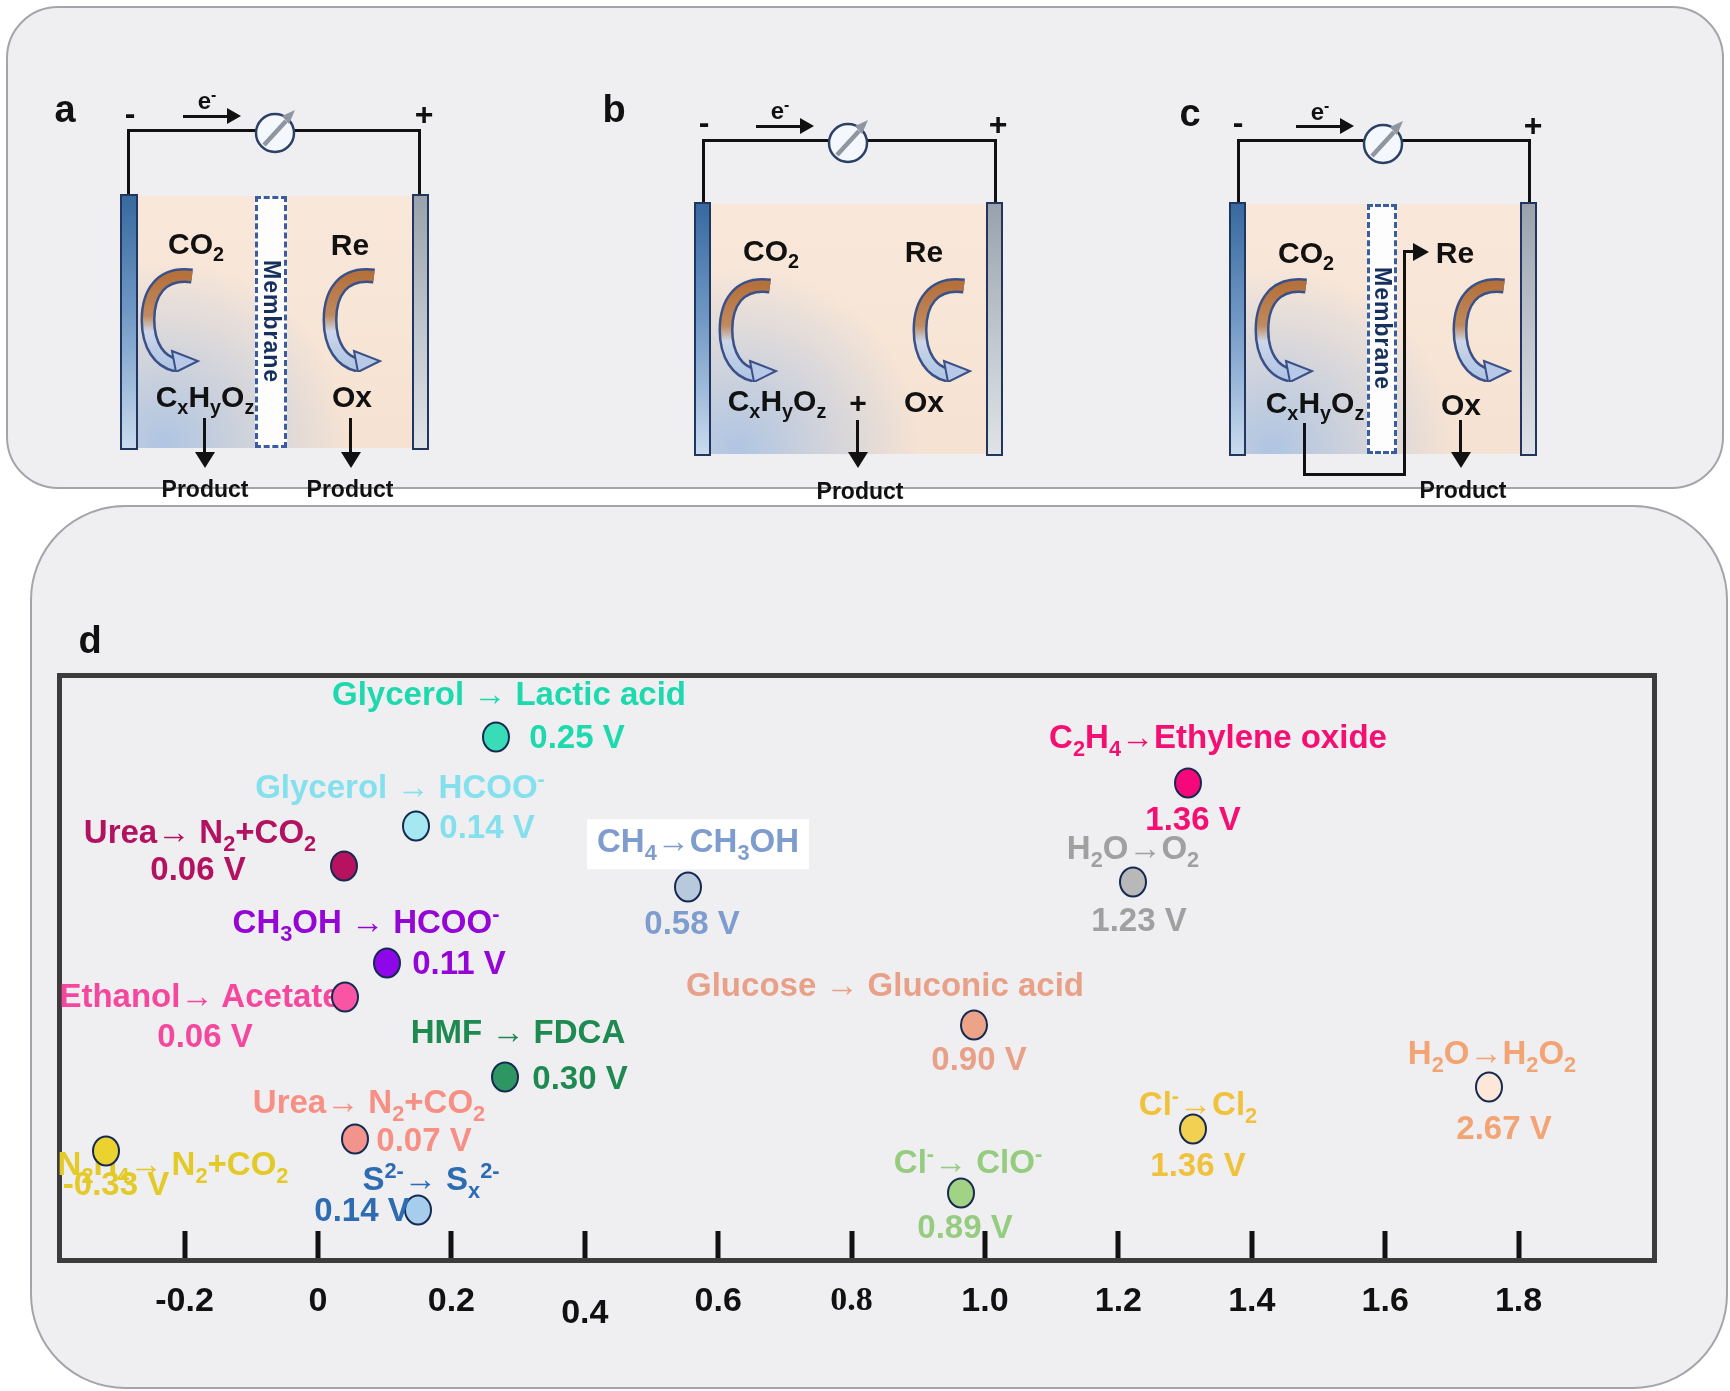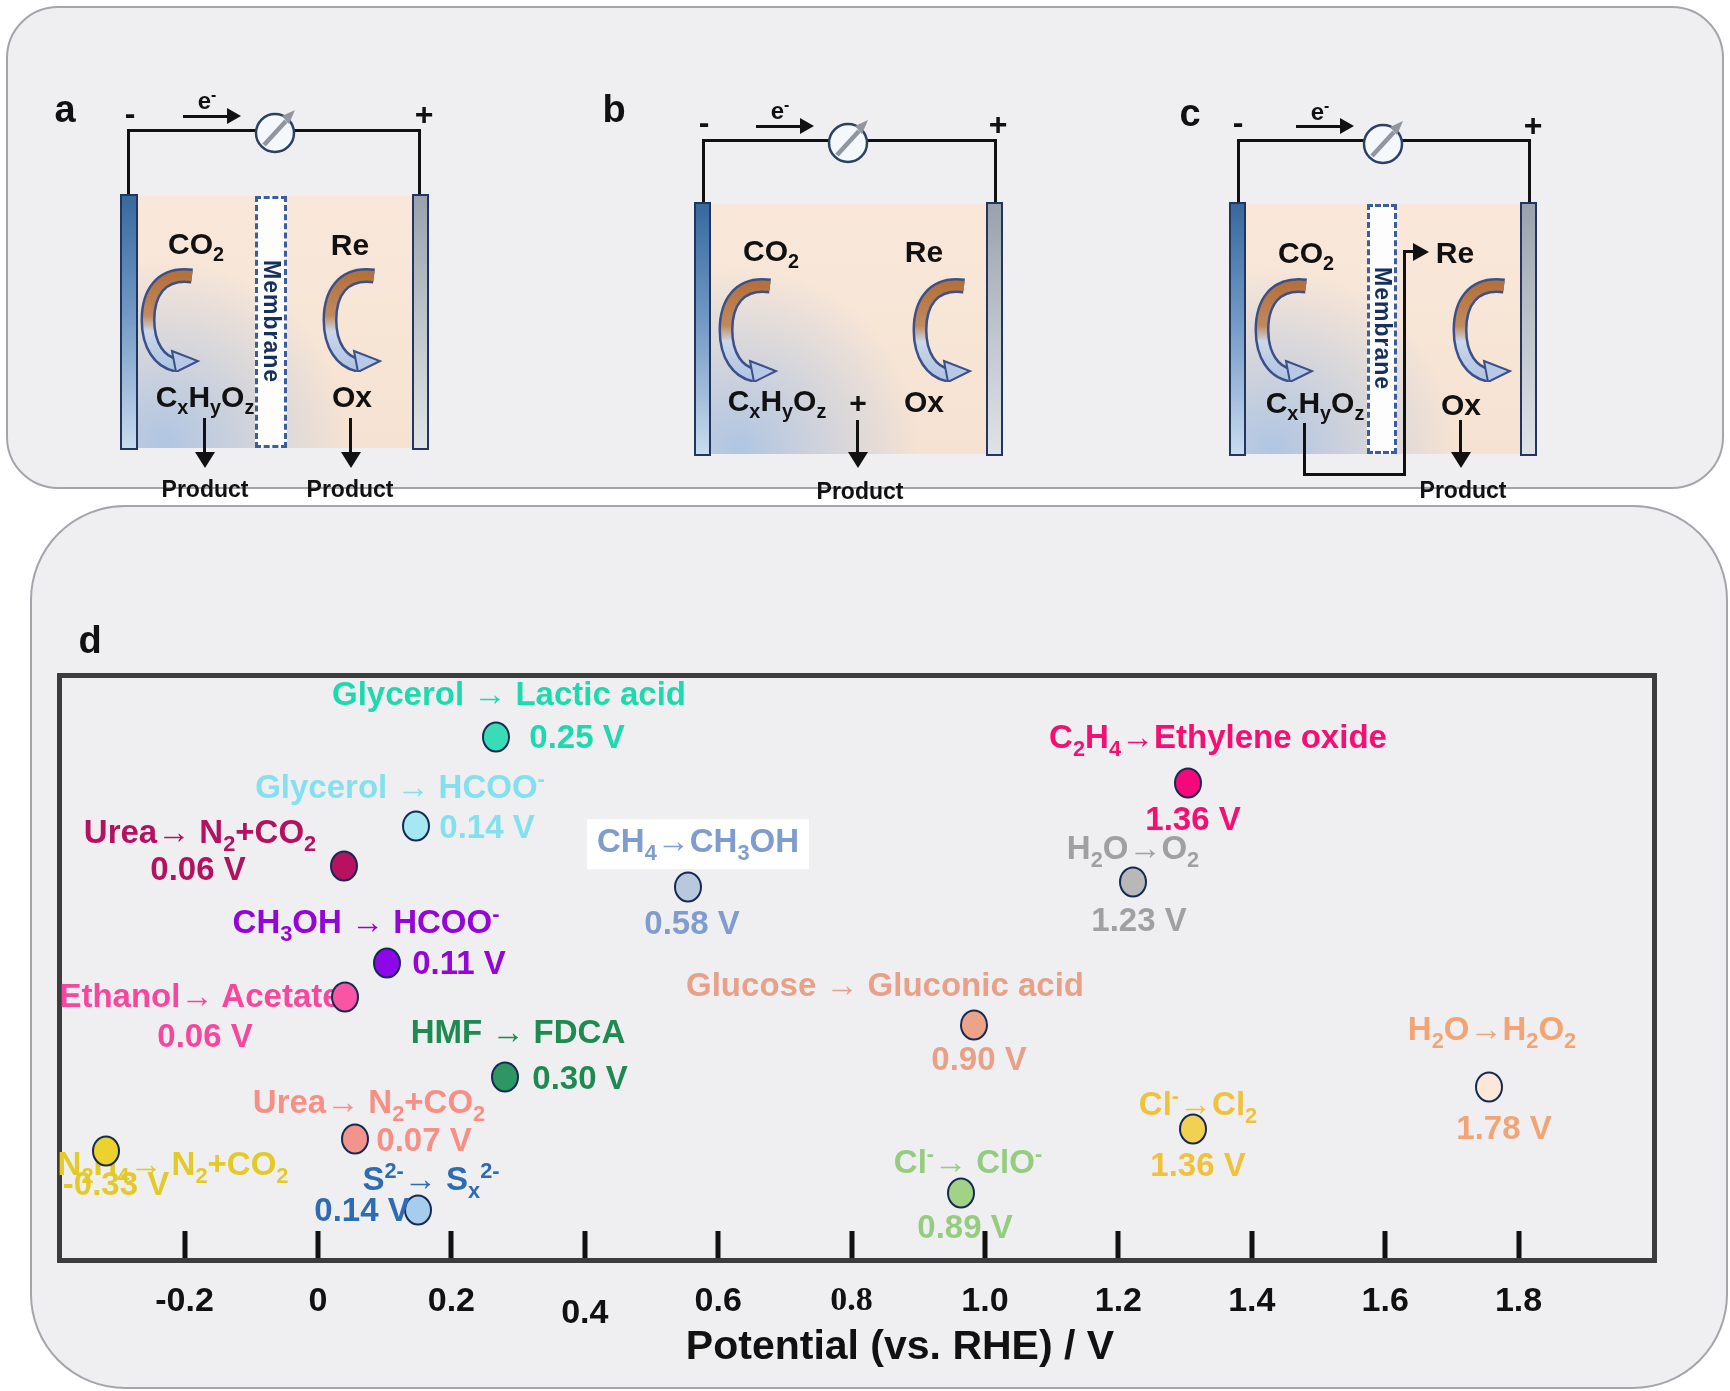--- a/index.html
+++ b/index.html
@@ -209,23 +209,23 @@
       <div class="pt-val" style="left: 1139px; top: 920px; color: rgb(160, 160, 160);">1.23 V</div>
       <div class="pt-label" style="left: 885px; top: 985px; color: rgb(232, 161, 136);">Glucose → Gluconic acid</div>
       <div class="pt-dot" style="left: 974px; top: 1025px; background: rgb(237, 163, 135);"></div>
       <div class="pt-val" style="left: 979px; top: 1059px; color: rgb(232, 161, 136);">0.90 V</div>
       <div class="pt-label" style="left: 968px; top: 1161px; color: rgb(150, 204, 128);">Cl<sup>-</sup>→ ClO<sup>-</sup></div>
       <div class="pt-dot" style="left: 961px; top: 1193px; background: rgb(162, 210, 132);"></div>
       <div class="pt-val" style="left: 965px; top: 1227px; color: rgb(150, 204, 128);">0.89 V</div>
       <div class="pt-label" style="left: 1198px; top: 1106px; color: rgb(240, 194, 60);">Cl<sup>-</sup>→Cl<sub>2</sub></div>
       <div class="pt-dot" style="left: 1193px; top: 1129px; background: rgb(242, 208, 82);"></div>
       <div class="pt-val" style="left: 1198px; top: 1165px; color: rgb(240, 194, 60);">1.36 V</div>
-      <div class="pt-label" style="left: 1492px; top: 1032px; color: rgb(242, 164, 116);">H<sub>2</sub>O→H<sub>2</sub>O<sub>2</sub></div>
+      <div class="pt-label" style="left: 1492px; top: 1056px; color: rgb(242, 164, 116);">H<sub>2</sub>O→H<sub>2</sub>O<sub>2</sub></div>
       <div class="pt-dot" style="left: 1489px; top: 1087px; background: rgb(252, 231, 216);"></div>
-      <div class="pt-val" style="left: 1504px; top: 1128px; color: rgb(242, 164, 116);">1.78 V</div>
+      <div class="pt-val" style="left: 1504px; top: 1128px; color: rgb(242, 164, 116);">2.67 V</div>
     </div>
   <div id="axis-layer">
       <div class="tick" style="left: 184.6px; top: 1231px;"></div>
       <div class="tick-lbl" style="left: 184.6px; top: 1280px;">-0.2</div>
       <div class="tick" style="left: 318px; top: 1231px;"></div>
       <div class="tick-lbl" style="left: 318px; top: 1280px;">0</div>
       <div class="tick" style="left: 451.4px; top: 1231px;"></div>
       <div class="tick-lbl" style="left: 451.4px; top: 1280px;">0.2</div>
       <div class="tick" style="left: 584.8px; top: 1231px;"></div>
       <div class="tick-lbl" style="left: 584.8px; top: 1280px; margin-top: 12px;">0.4</div>
@@ -237,15 +237,14 @@
       <div class="tick-lbl" style="left: 985px; top: 1280px;">1.0</div>
       <div class="tick" style="left: 1118.4px; top: 1231px;"></div>
       <div class="tick-lbl" style="left: 1118.4px; top: 1280px;">1.2</div>
       <div class="tick" style="left: 1251.8px; top: 1231px;"></div>
       <div class="tick-lbl" style="left: 1251.8px; top: 1280px;">1.4</div>
       <div class="tick" style="left: 1385.2px; top: 1231px;"></div>
       <div class="tick-lbl" style="left: 1385.2px; top: 1280px;">1.6</div>
       <div class="tick" style="left: 1518.6px; top: 1231px;"></div>
       <div class="tick-lbl" style="left: 1518.6px; top: 1280px;">1.8</div>
     </div>
-  <div class="t f41" style="left:900px;top:1345px">Potential (vs. RHE) / V</div>
 
 </div>
 
 </body></html>

